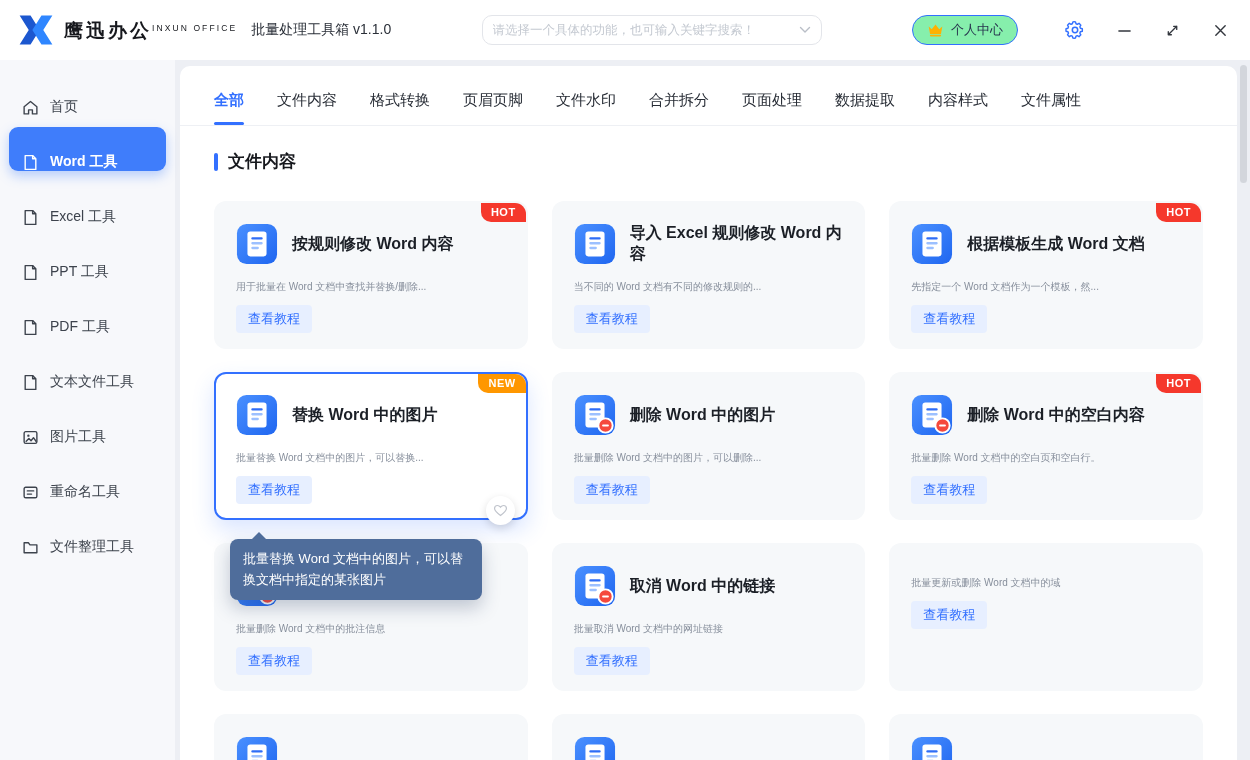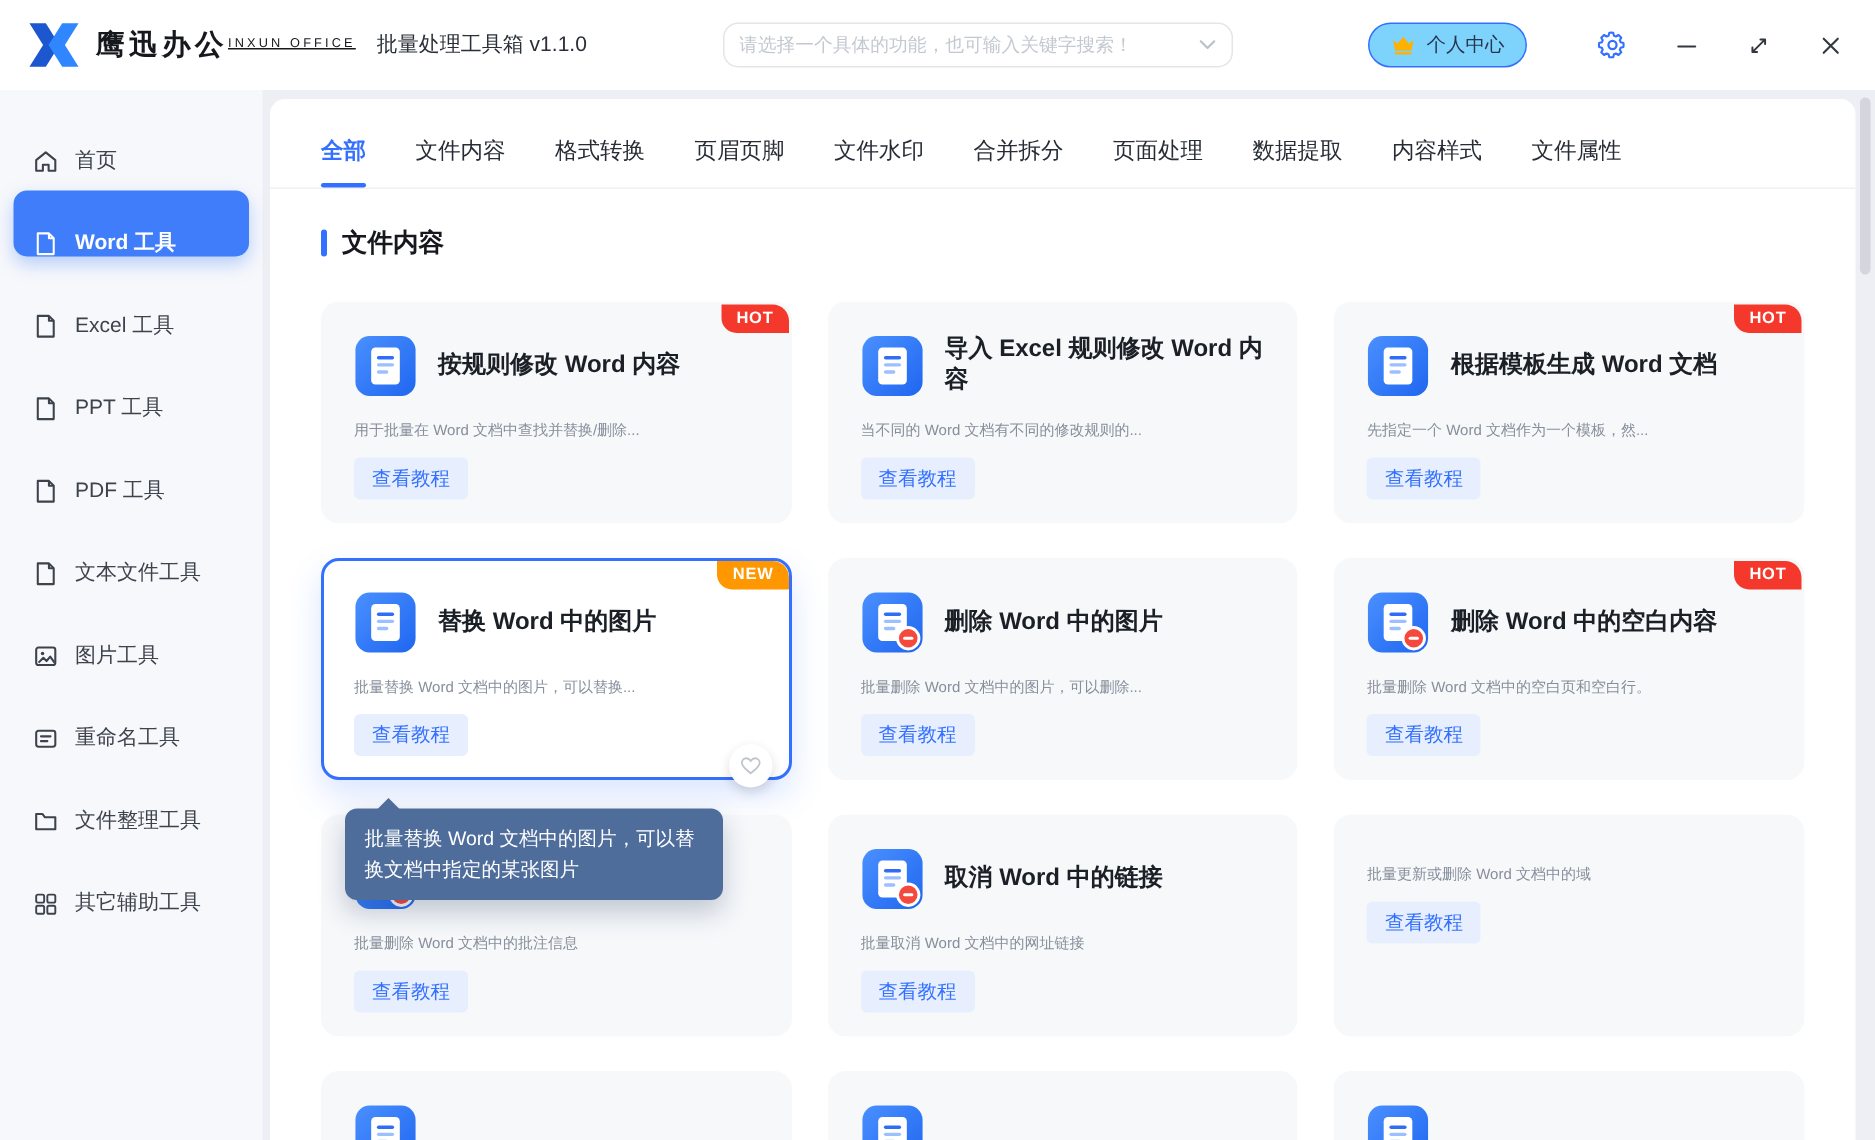--- a/index.html
+++ b/index.html
@@ -6,27 +6,27 @@
   html,body{width:1250px;height:760px;overflow:hidden;}
   body{font-family:"Liberation Sans","DejaVu Sans",sans-serif;background:#fff;color:#1d2129;}
   .window{width:1250px;height:760px;display:flex;flex-direction:column;}
 
   
   .topbar{height:60px;flex:none;display:flex;align-items:center;background:#fff;padding:0 20px 0 16px;}
   .logo{display:flex;align-items:center;gap:8px;}
   .logo-mark{width:40px;height:34px;flex:none;display:flex;}
   .logo-text{display:flex;flex-direction:row;line-height:1;}
   .logo-cn{font-size:19px;font-weight:700;letter-spacing:3px;color:#16181d;}
-  .logo-en{font-size:8.5px;letter-spacing:2.1px;color:#16181d;margin-top:3px;text-decoration:underline;}
+  .logo-en{font-size:8.5px;letter-spacing:2.1px;color:#16181d;margin-top:3px;}
   .app-title{margin-left:14px;font-size:14px;color:#2a2f38;}
   .search-box{margin:0 auto;width:340px;height:30px;border:1px solid #e3e5ea;border-radius:10px;display:flex;align-items:center;padding:0 10px;background:#fff;}
   .search-input{flex:1;border:none;outline:none;font-size:12.5px;color:#555;font-family:inherit;background:transparent;}
   .search-input::placeholder{color:#c4c9d1;}
   .chevron{width:12px;height:8px;flex:none;margin-left:6px;display:flex;}
-  .user-btn{display:flex;align-items:center;gap:7px;height:30px;padding:0 14px;border:1px solid #3370ff;border-radius:16px;background:#7dd3fc;color:#27354e;font-size:13px;cursor:pointer;font-family:inherit;}
+  .user-btn{display:flex;align-items:center;gap:7px;height:30px;padding:0 14px;border:1px solid #3370ff;border-radius:16px;background:#86efac;color:#27354e;font-size:13px;cursor:pointer;font-family:inherit;}
   .gear-btn{margin-left:46px;width:22px;height:22px;display:flex;align-items:center;justify-content:center;cursor:pointer;}
   .win-controls{display:flex;align-items:center;gap:28px;margin-left:28px;}
   .win-btn{width:20px;height:20px;display:flex;align-items:center;justify-content:center;cursor:pointer;}
 
   
   .body-row{flex:1;display:flex;background:#edeff4;min-height:0;}
   .sidebar{width:175px;flex:none;background:#f7f8fb;padding:12px 9px;display:flex;flex-direction:column;gap:11px;}
   .side-item{height:44px;flex:none;display:flex;align-items:flex-end;gap:11px;padding:0 13px;border-radius:9px;font-size:14px;color:#3d434d;cursor:pointer;}
   .side-item.active{background:#3f7dfb;color:#fff;font-weight:700;box-shadow:0 5px 12px rgba(63,125,251,.35);}
   .side-icon{width:17px;height:17px;flex:none;display:flex;}
@@ -203,33 +203,20 @@
           </span>
     <span class="side-label">重命名工具</span>
   </div>
         <div class="side-item">
     <span class="side-icon">
             <svg viewBox="0 0 16 16">
               <path d="M2 3.5h4l1.5 2H14V13H2z" fill="none" stroke="currentColor" stroke-width="1.3" stroke-linejoin="round"></path>
             </svg>
           </span>
     <span class="side-label">文件整理工具</span>
-  </div>
-        <div class="side-item">
-    <span class="side-icon">
-            <svg viewBox="0 0 16 16">
-              <g fill="none" stroke="currentColor" stroke-width="1.2">
-                <rect x="2" y="2.3" width="5" height="5" rx="1"></rect>
-                <rect x="9" y="2.3" width="5" height="5" rx="1"></rect>
-                <rect x="2" y="9.3" width="5" height="5" rx="1"></rect>
-                <rect x="9" y="9.3" width="5" height="5" rx="1"></rect>
-              </g>
-            </svg>
-          </span>
-    <span class="side-label">其它辅助工具</span>
   </div>
       </div>
 
     <div class="main">
       <div class="content-card">
         <div class="tabs-wrap" id="tab-bar">
             <div class="tab active">全部</div>
             <div class="tab">文件内容</div>
             <div class="tab">格式转换</div>
             <div class="tab">页眉页脚</div>

